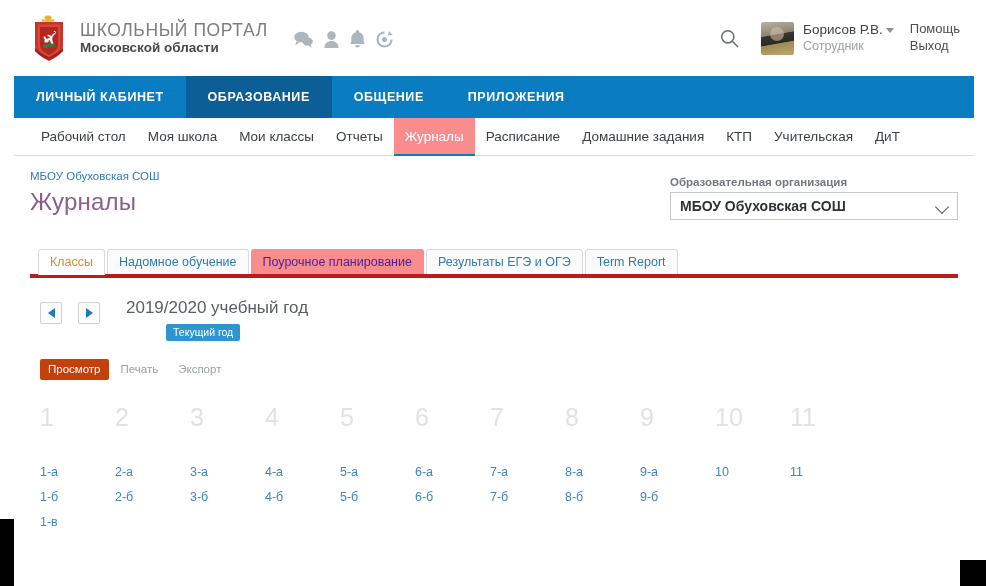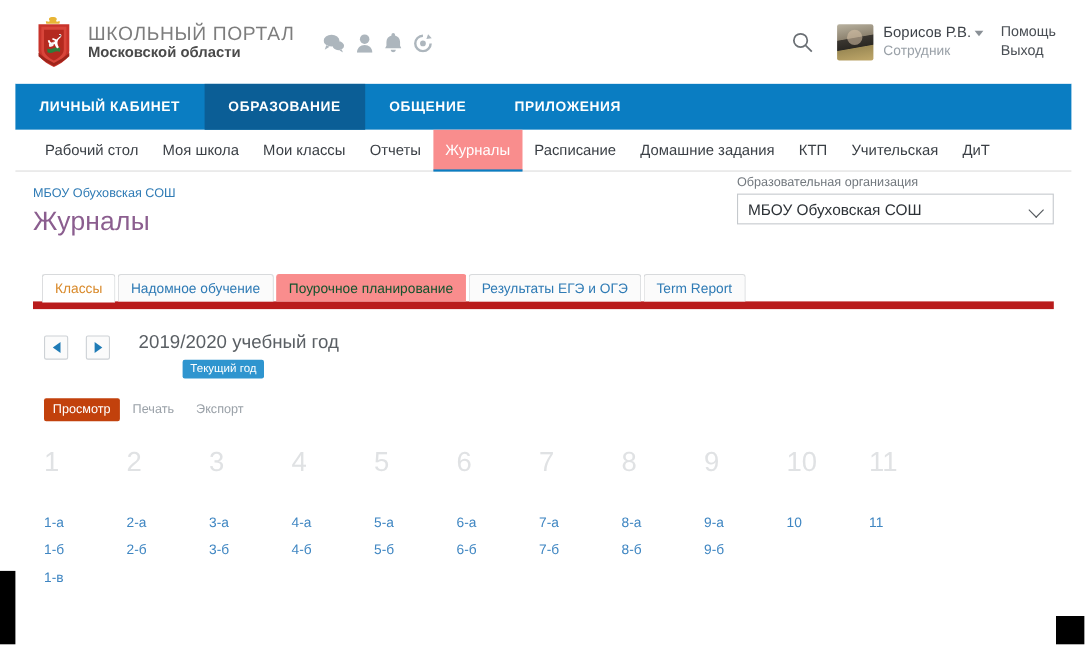--- a/index.html
+++ b/index.html
@@ -185,22 +185,23 @@
     font-size: 24px;
     color: #8b5e8f;
     font-weight: 400;
     margin: 0;
     letter-spacing: .2px;
   }
 
   .org-picker {
     position: absolute;
     right: 16px;
-    top: 4px;
+    top: 20px;
     width: 288px;
+    font-weight: bold;
   }
   .org-label {
     font-size: 11.5px;
     color: #72787e;
     margin-bottom: 4px;
   }
   .org-select {
     width: 100%;
     box-sizing: border-box;
     height: 28px;
@@ -220,21 +221,21 @@
     right: 10px; top: 9px;
     width: 9px; height: 9px;
     border-right: 1.4px solid #555a5f;
     border-bottom: 1.4px solid #555a5f;
     transform: rotate(45deg);
   }
 
   
   .tabs-wrap {
     margin-top: 32px;
-    border-bottom: 7px solid #b91c1c;
+    border-bottom: 4px solid #b91c1c;
     display: flex;
     align-items: flex-end;
     padding-left: 8px;
     height: 26px;
   }
   .tab {
     border: 1px solid #d8dadc;
     border-bottom: none;
     background: #fbfbfb;
     padding: 5px 11px 5px;
@@ -249,21 +250,21 @@
   }
   .tab.active {
     background: #ffffff;
     color: #d98a2b;
     border-color: #d8dadc;
     margin-bottom: -1px;
     padding-bottom: 6px;
   }
   .tab.hl {
     background: #f98d8d;
-    color: #14532d;
+    color: #4c1d95;
     border-color: #f98d8d;
     text-align: center;
   }
 
   
   .year-row {
     display: flex;
     align-items: flex-start;
     gap: 16px;
     margin-top: 20px;

